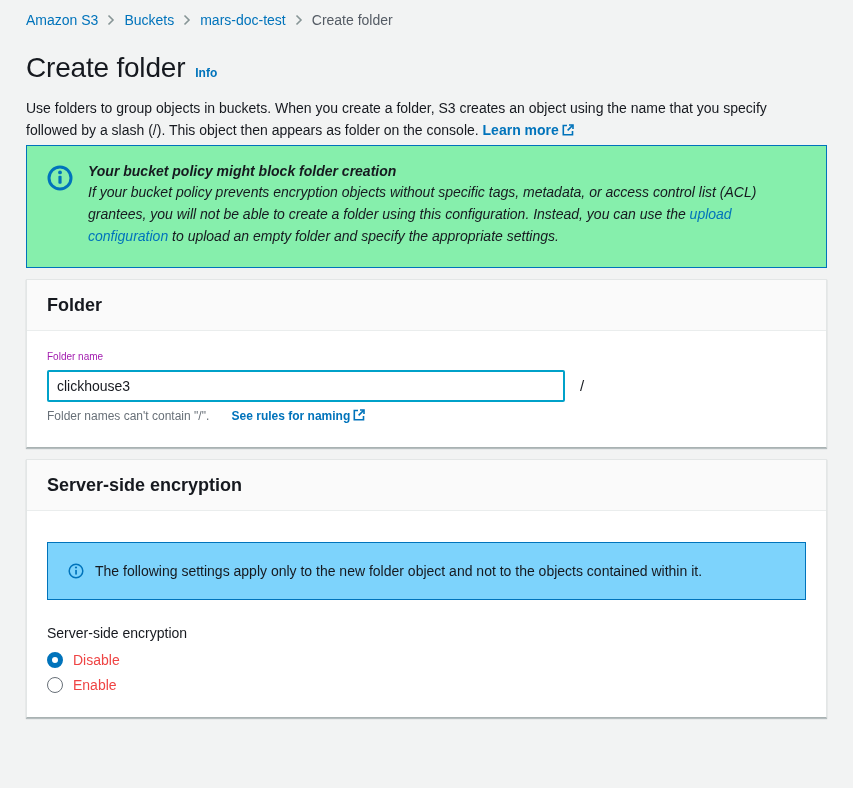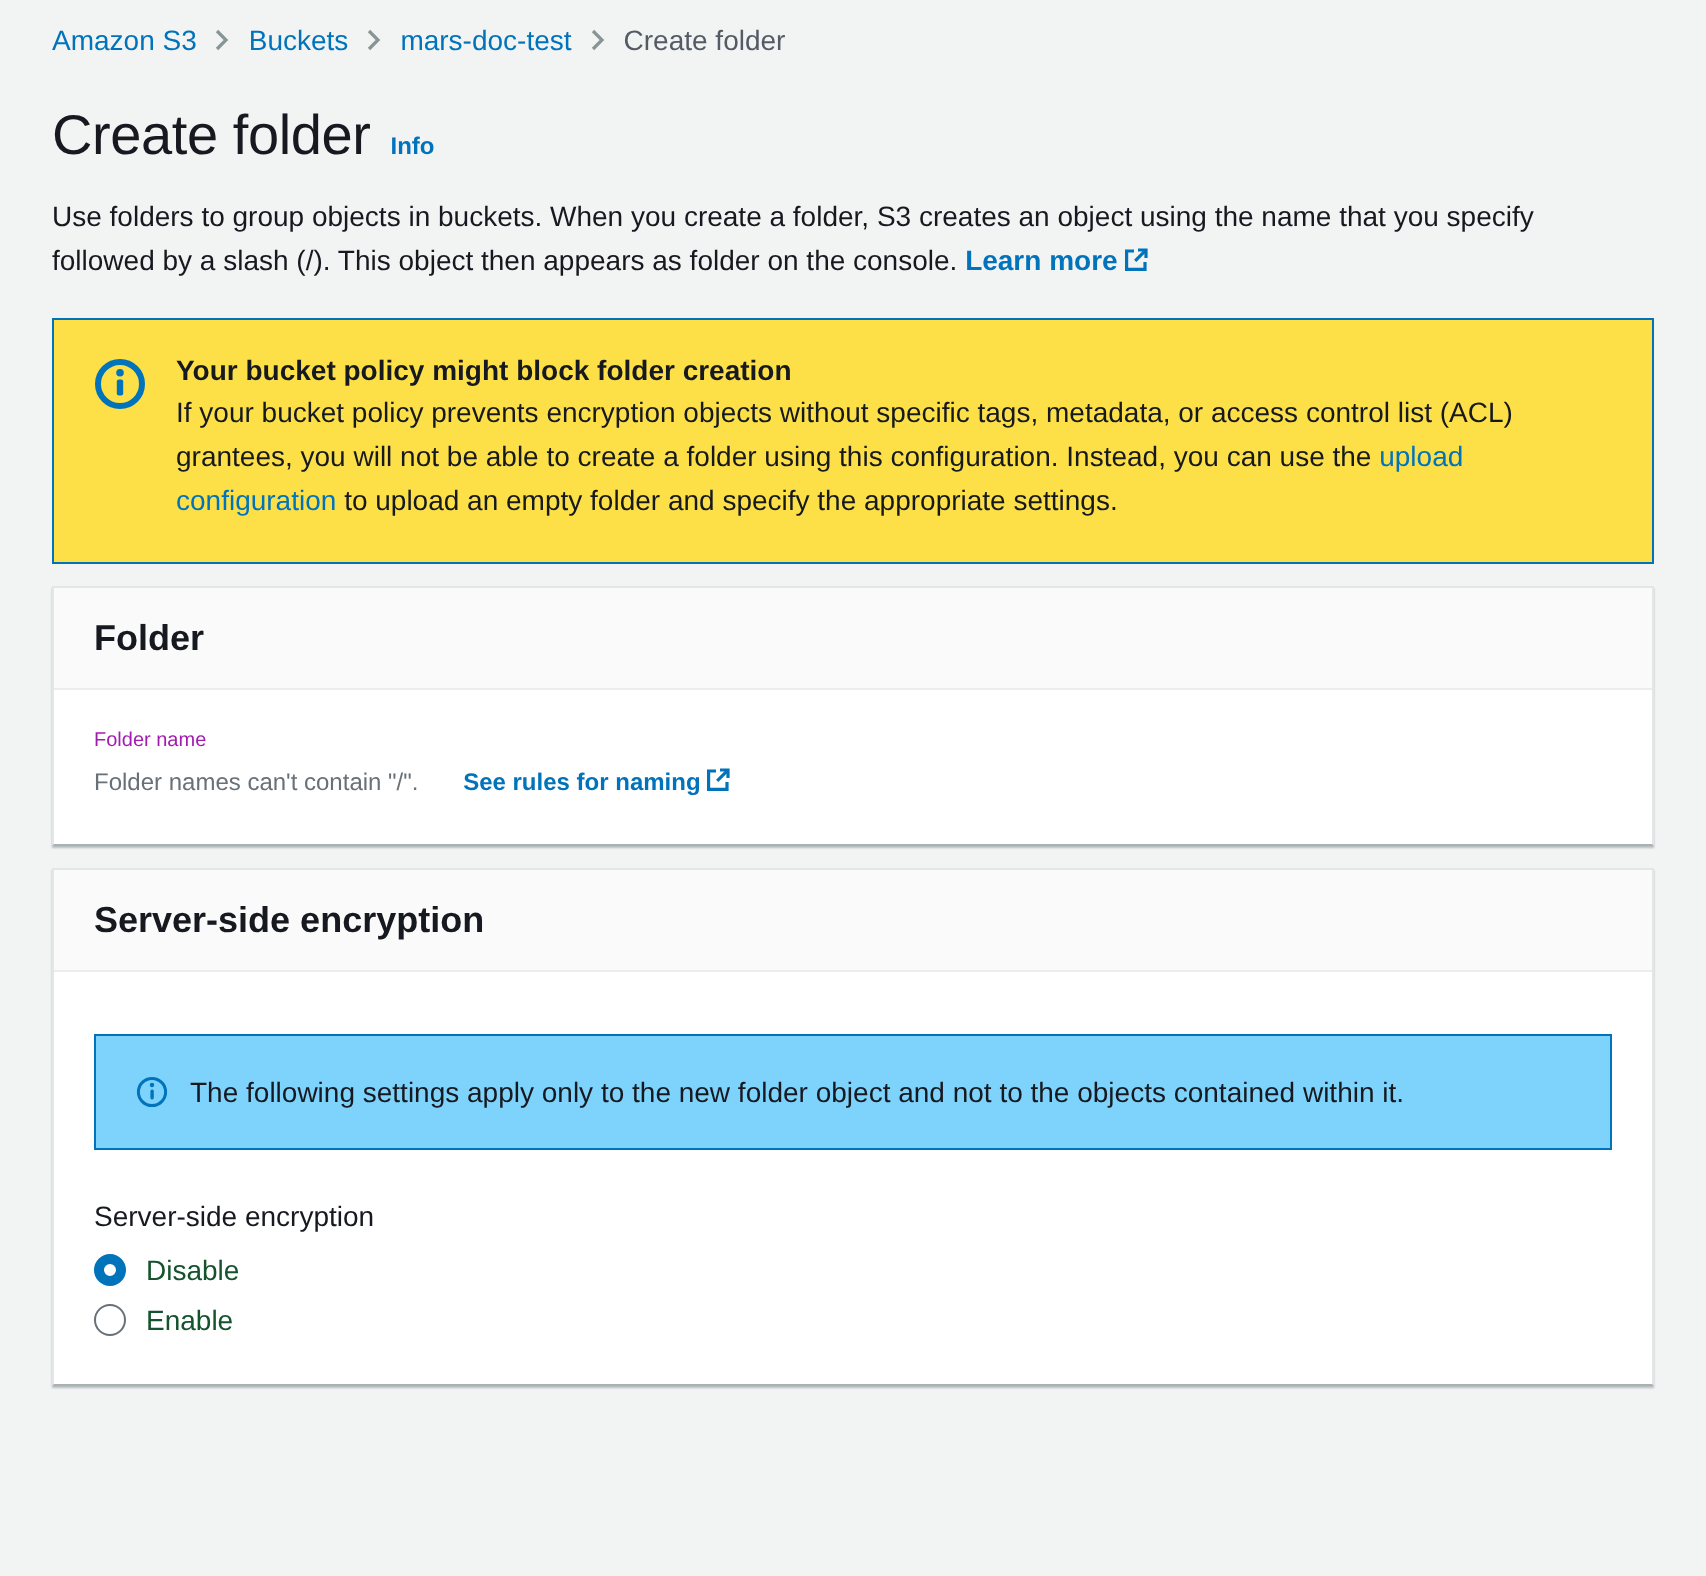--- a/index.html
+++ b/index.html
@@ -24,26 +24,27 @@
   .info-link { font-size: 12px; font-weight: 700; color: #0073bb; text-decoration: none; cursor: pointer; }
 
   
   .page-desc { margin-top: 13px; font-size: 14px; line-height: 1.6; color: #16191f; max-width: 792px; }
   .inline-link { color: #0073bb; font-weight: 700; text-decoration: none; cursor: pointer; white-space: nowrap; }
   .inline-link-normal { color: #0073bb; text-decoration: none; cursor: pointer; }
   .ext-icon { vertical-align: -1px; margin-left: 3px; }
 
   
   .alert {
-    margin-top: 17px;
+    margin-top: 3px;
     border: 1px solid #0073bb;
-    background: #fde047;
+    background: #86efac;
     padding: 17px 20px 19px 20px;
     display: flex;
     gap: 15px;
+    font-style: italic;
   }
   .alert-icon-wrap { flex: 0 0 auto; padding-top: 2px; }
   .alert-title { font-size: 14px; font-weight: 700; color: #16191f; }
   .alert-body { font-size: 14px; line-height: 1.57; margin-top: 3px; max-width: 700px; }
 
   
   .card {
     margin-top: 11px;
     background: #ffffff;
     border: 1px solid #e3e6e6;
@@ -86,21 +87,21 @@
   }
   .enc-label { font-size: 14px; margin-top: 25px; }
   .radio-group { margin-top: 11px; }
   .radio-row { display: flex; align-items: center; gap: 10px; margin-bottom: 9px; cursor: pointer; }
   .radio-row:last-child { margin-bottom: 0; }
   .radio {
     width: 16px; height: 16px; border-radius: 50%;
     border: 1px solid #687078; background: #fff; flex: 0 0 auto;
   }
   .radio.selected { border: 5px solid #0073bb; }
-  .radio-label { font-size: 14px; color: #14532d; }
+  .radio-label { font-size: 14px; color: #ef4444; }
 </style>
 </head>
 <body>
 
 <div class="page">
 
   <nav class="breadcrumb">
     <a>Amazon S3</a>
     <span class="crumb-sep">
       <svg width="8" height="12" viewBox="0 0 8 12">
@@ -153,20 +154,24 @@
       </div>
     </div>
   </div>
 
   <section class="card">
     <div class="card-header">
       <h2>Folder</h2>
     </div>
     <div class="card-body">
       <label class="field-label">Folder name</label>
+      <div class="input-row">
+        <input class="text-input" type="text" autofocus="" value="clickhouse3" style="">
+        <span class="slash-suffix">/</span>
+      </div>
       <div class="helper-row">
         <span>Folder names can't contain "/".</span>
         <a class="inline-link"><span>See rules for naming</span><svg class="ext-icon" width="12" height="12" viewBox="0 0 12 12">
               <path d="M10.5 7 V10.7 H1.3 V1.5 H5" fill="none" stroke="#0073bb" stroke-width="1.6"></path>
               <path d="M7 1 H11 V5" fill="none" stroke="#0073bb" stroke-width="1.6"></path>
               <path d="M10.6 1.4 L5.6 6.4" fill="none" stroke="#0073bb" stroke-width="1.6"></path>
             </svg></a>
       </div>
     </div>
   </section>

